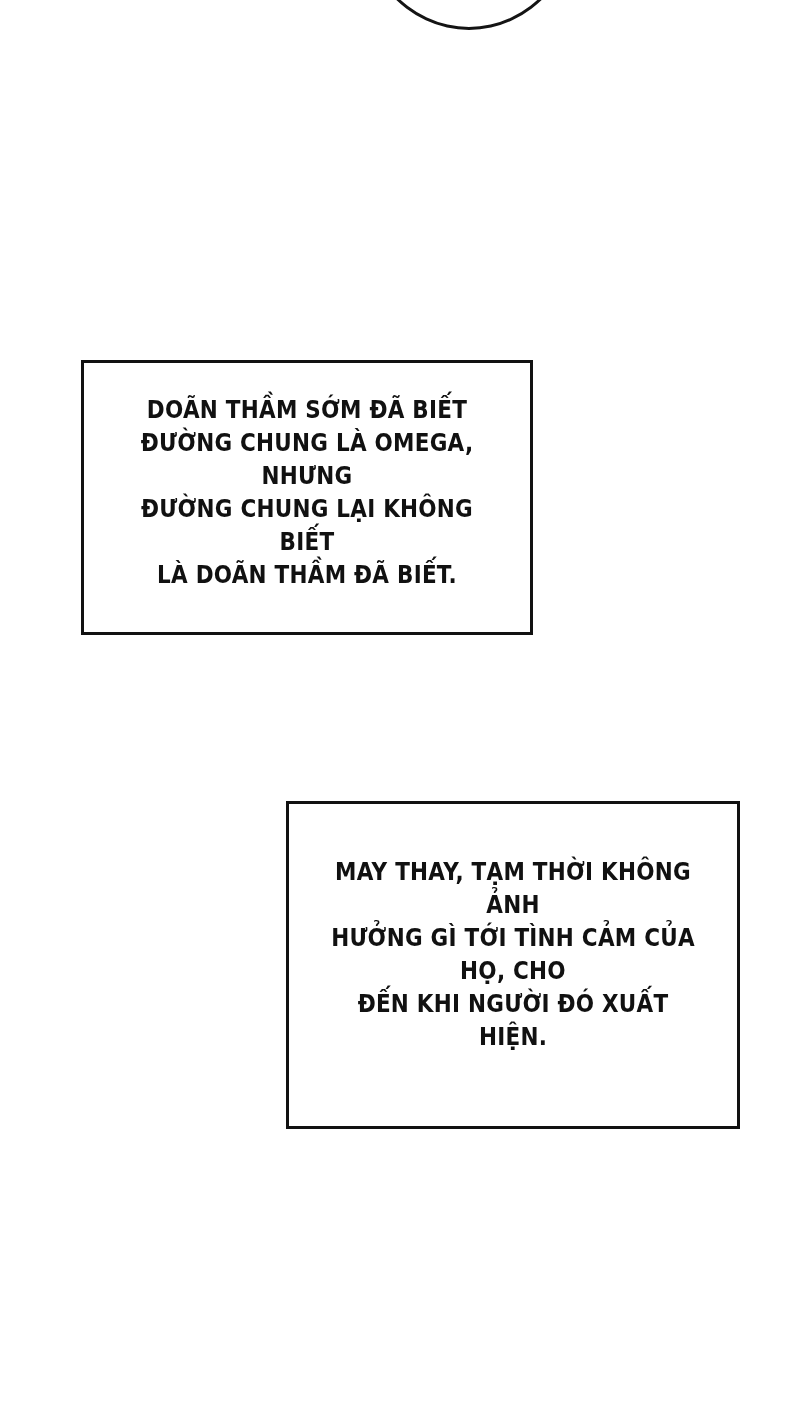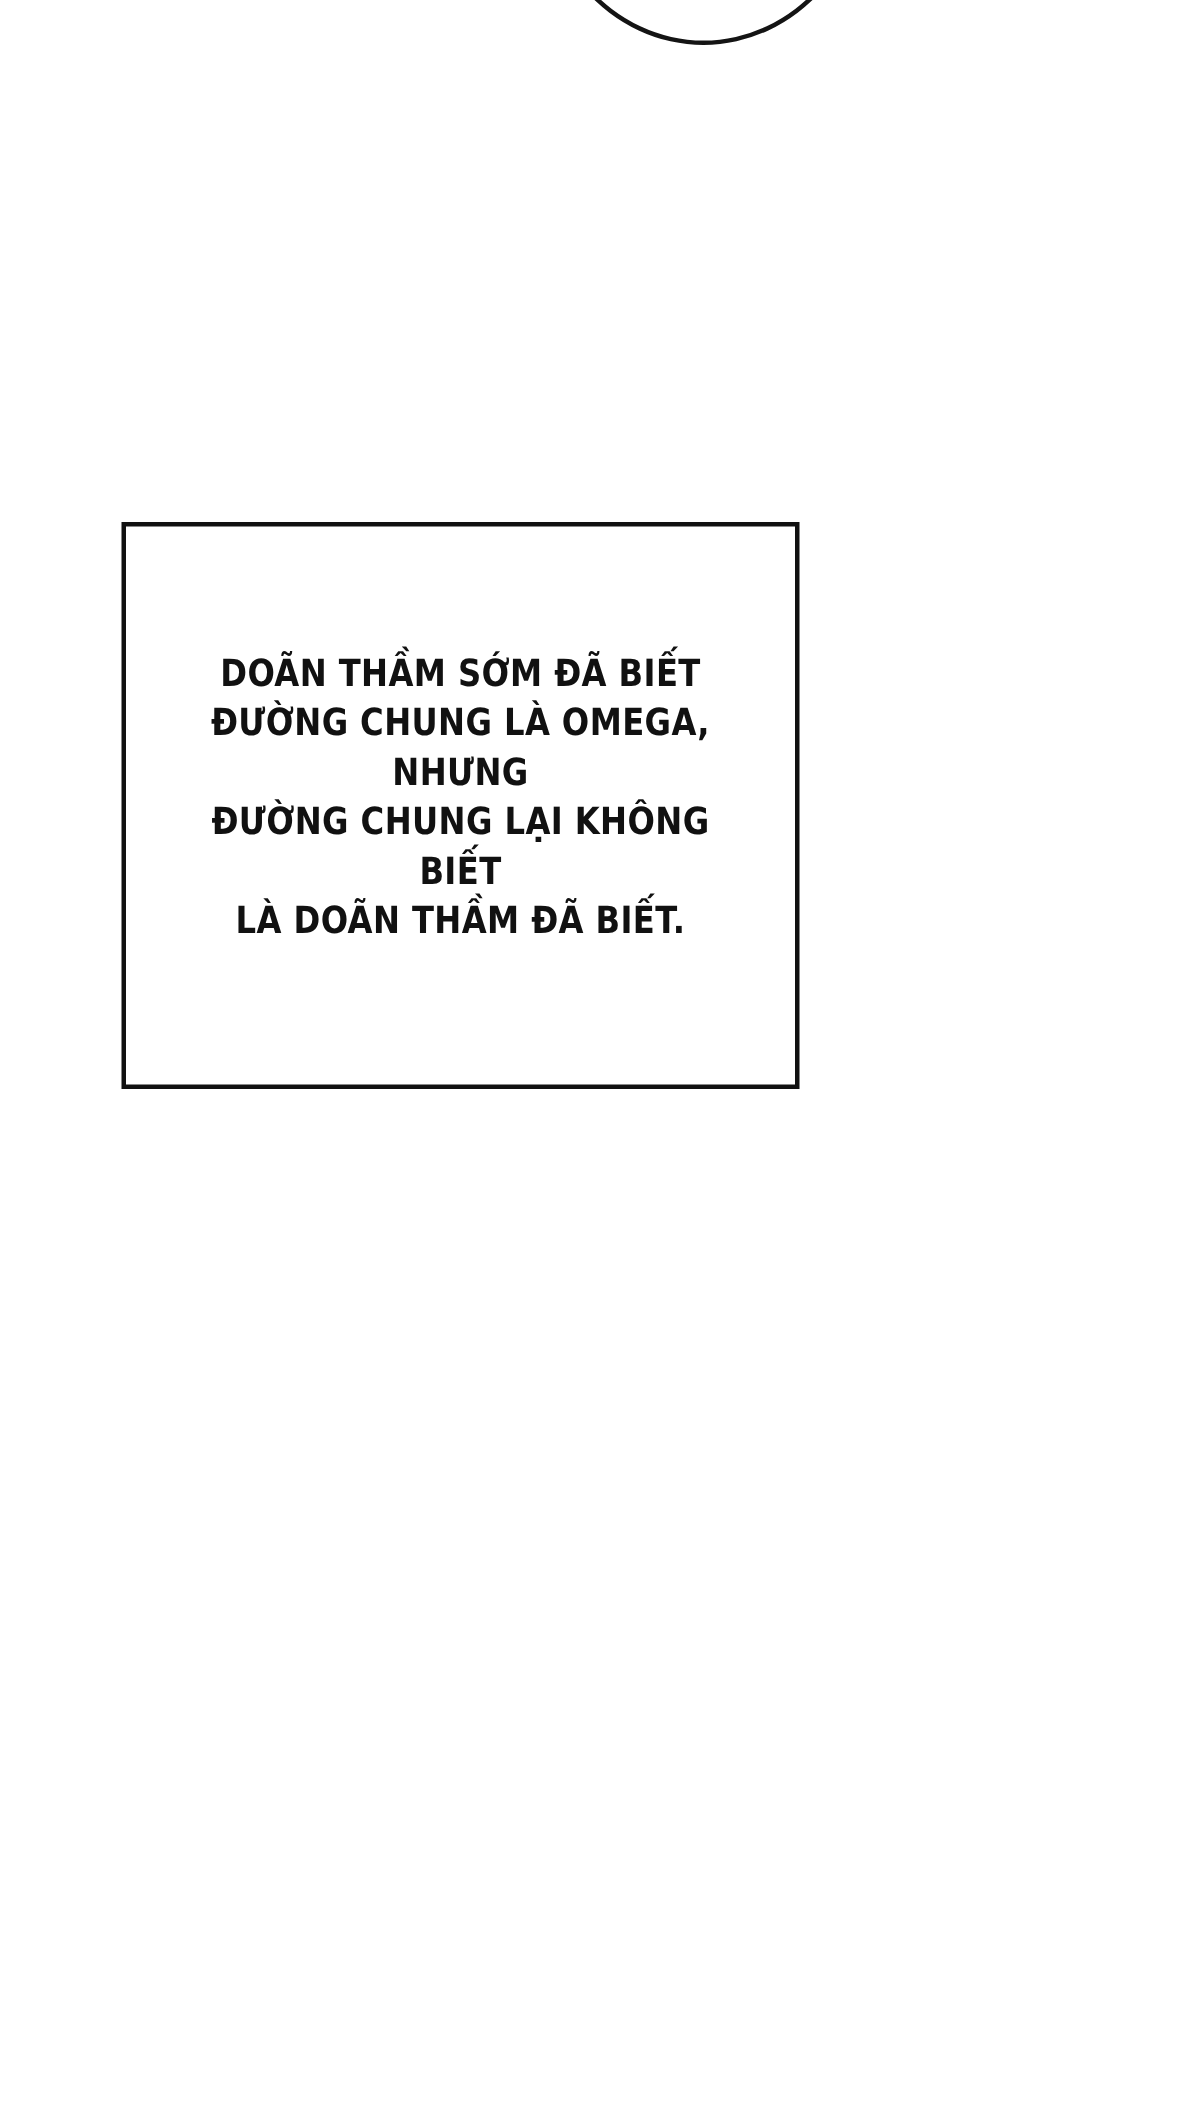--- a/index.html
+++ b/index.html
@@ -45,23 +45,23 @@
     box-sizing: border-box;
     border: 3px solid #111111;
     background: #ffffff;
     display: flex;
     align-items: center;
     justify-content: center;
   }
 
   .panel-1 {
     left: 81px;
-    top: 348px;
+    top: 360px;
     width: 452px;
-    height: 378px;
+    height: 275px;
   }
   .panel-2 {
     left: 286px;
     top: 801px;
     width: 454px;
     height: 328px;
   }
 
   .caption {
     font-family: "DejaVu Sans", sans-serif;
@@ -92,14 +92,19 @@
     <div class="arc"></div>
   </div>
 
   <div class="panel panel-1">
     <div class="caption">DOÃN THẦM SỚM ĐÃ BIẾT
 ĐƯỜNG CHUNG LÀ OMEGA, NHƯNG
 ĐƯỜNG CHUNG LẠI KHÔNG BIẾT
 LÀ DOÃN THẦM ĐÃ BIẾT.</div>
   </div>
 
+  <div class="panel panel-2">
+    <div class="caption">MAY THAY, TẠM THỜI KHÔNG ẢNH
+HƯỞNG GÌ TỚI TÌNH CẢM CỦA HỌ, CHO
+ĐẾN KHI NGƯỜI ĐÓ XUẤT HIỆN.</div>
+  </div>
 
 </div>
 
 </body></html>

